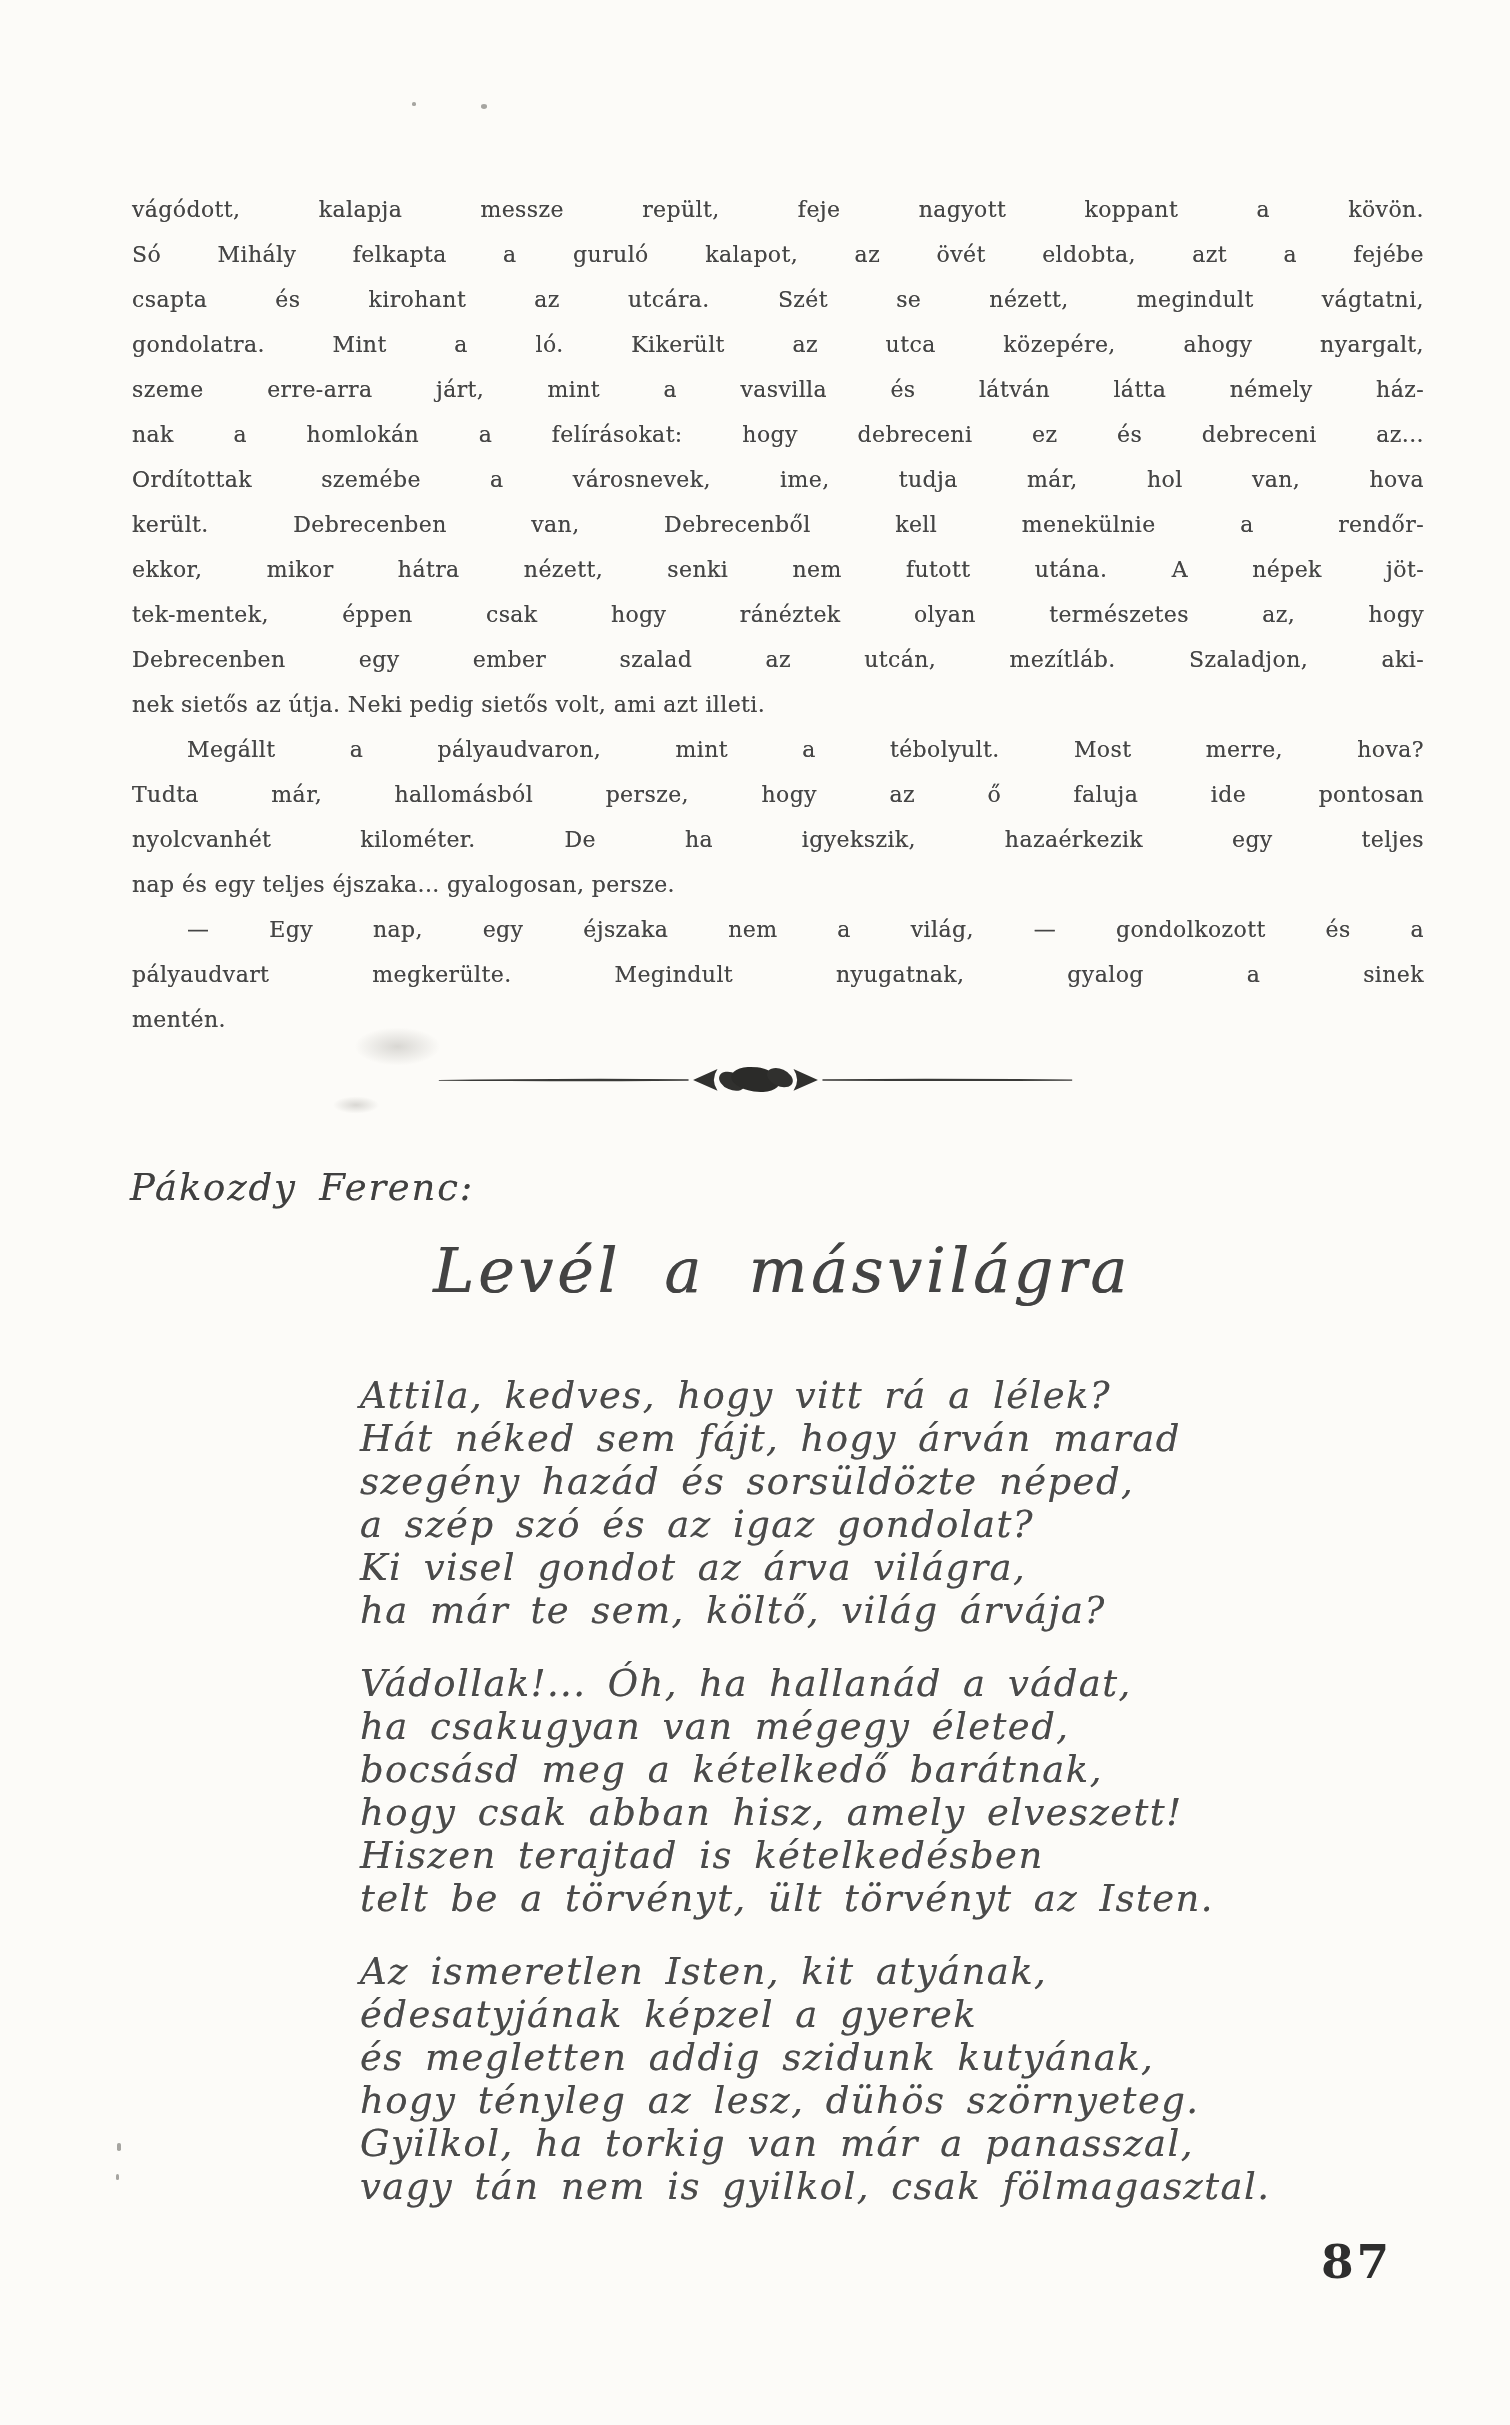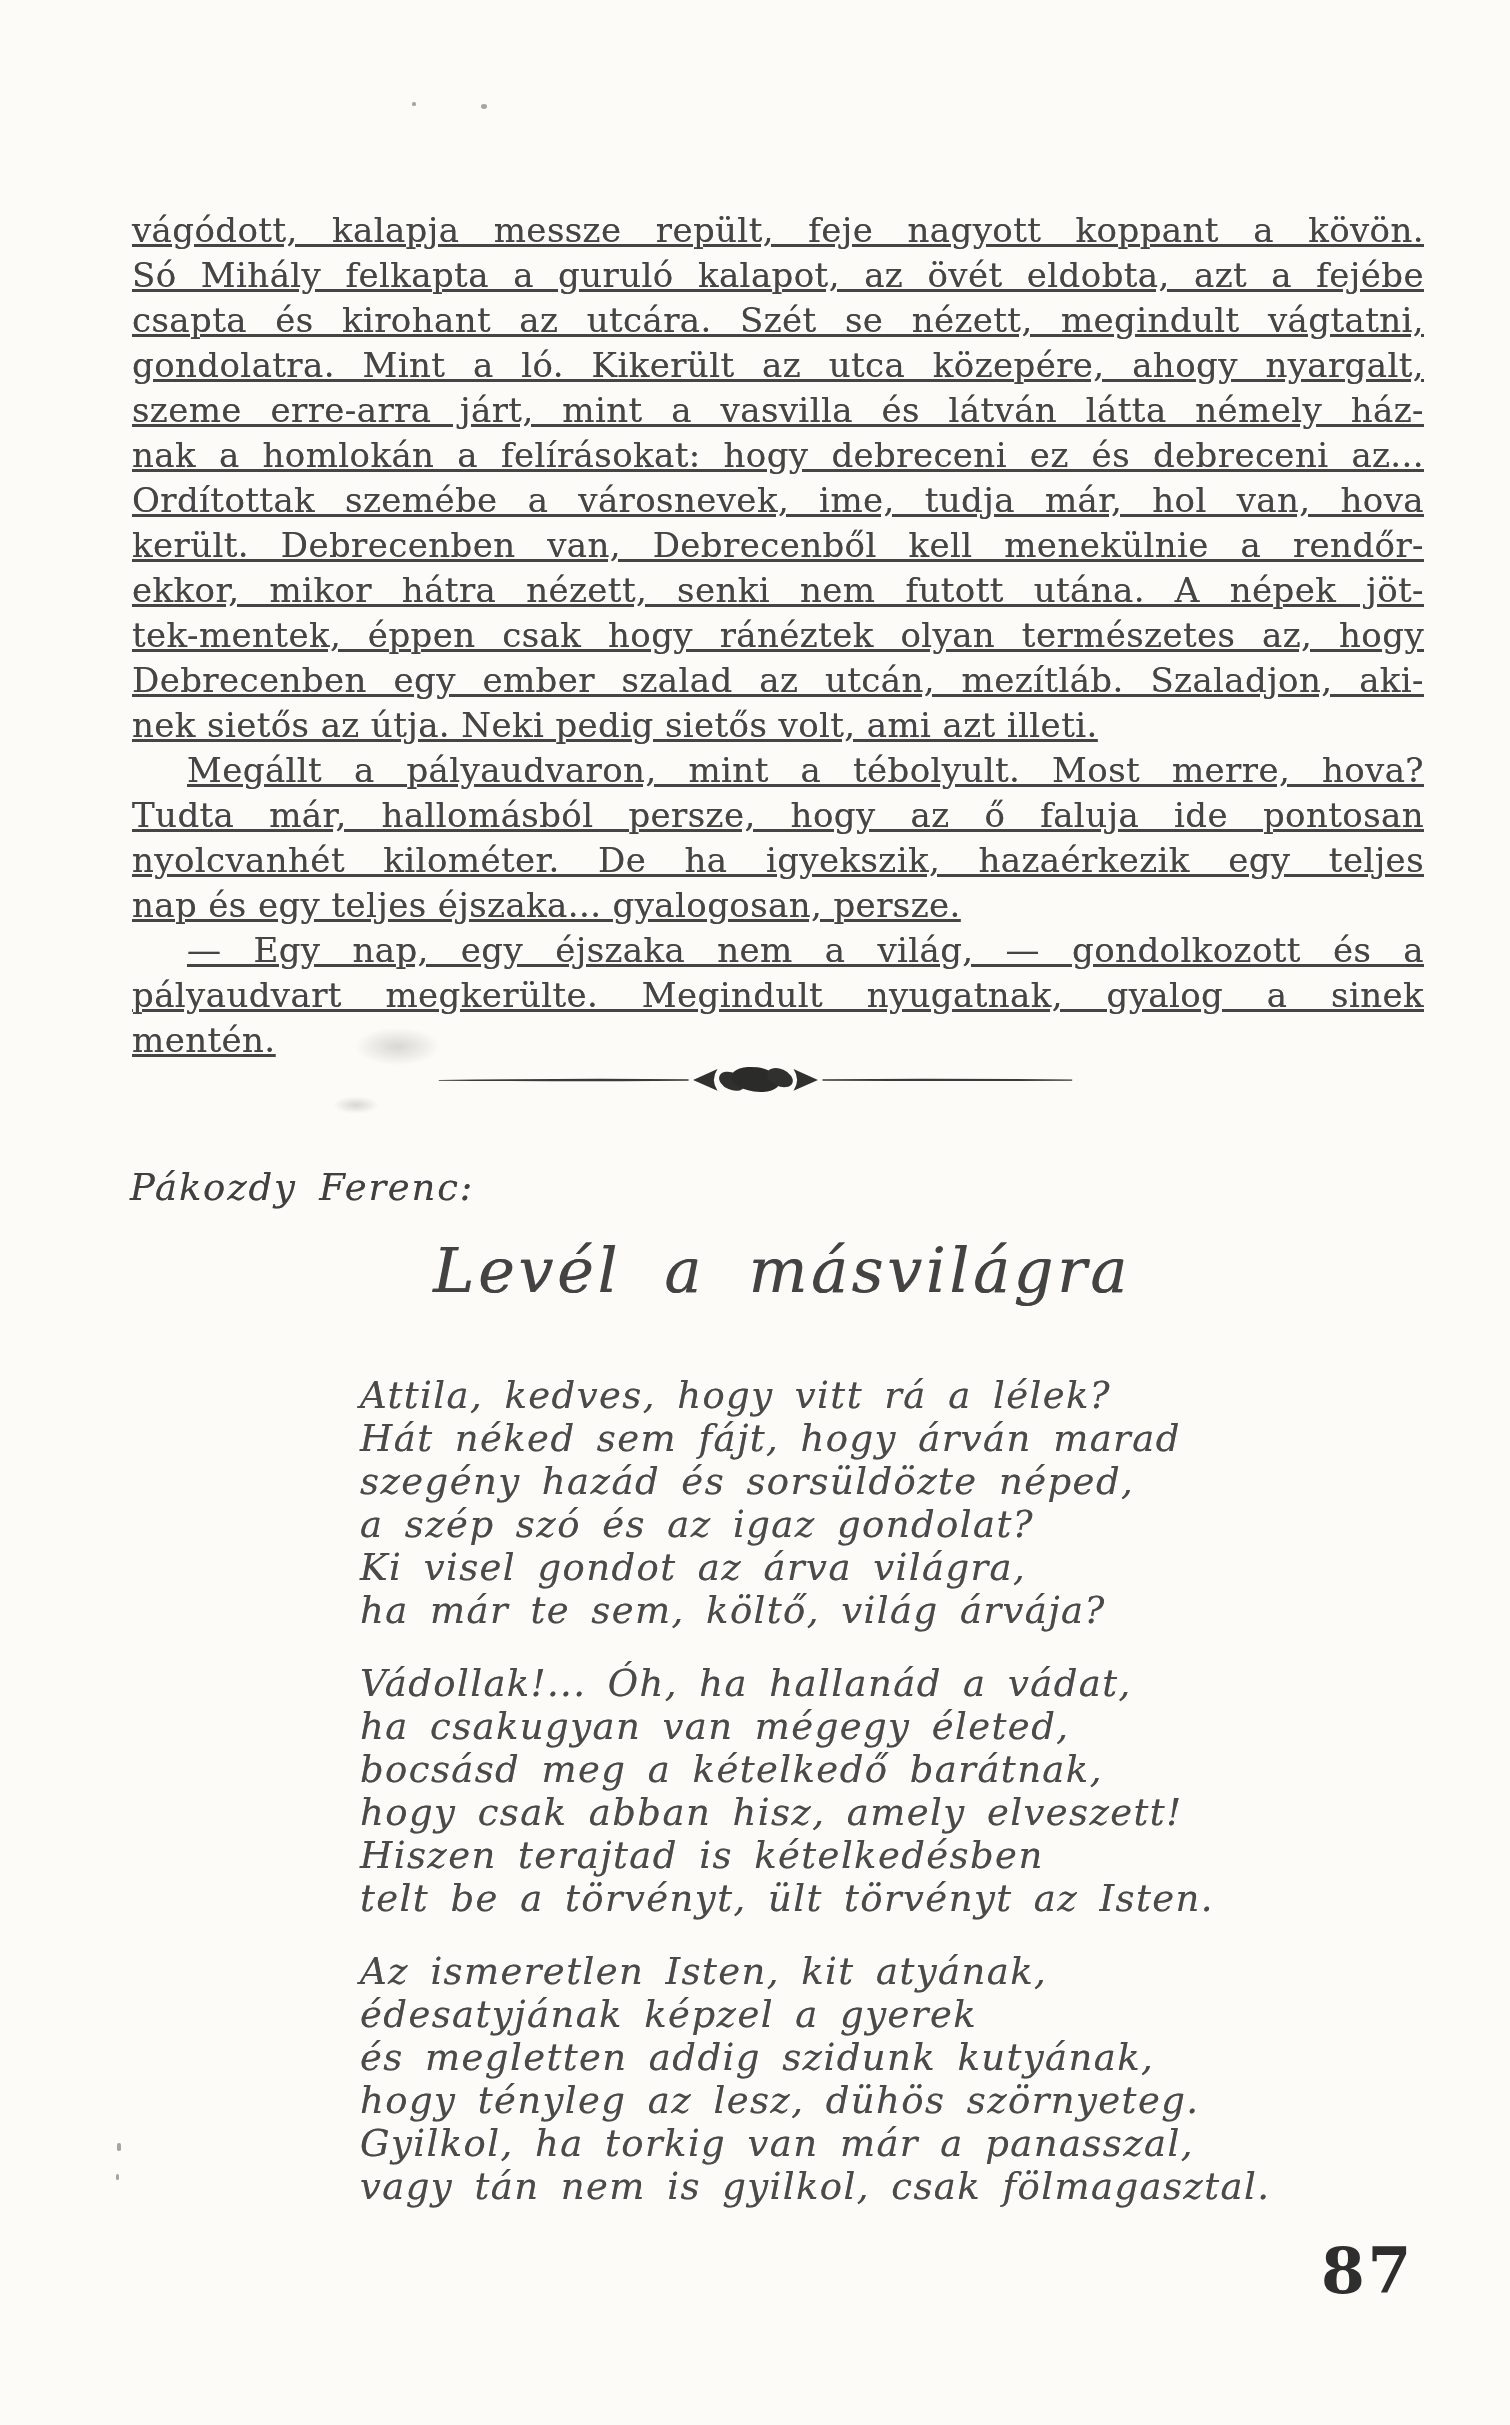--- a/index.html
+++ b/index.html
@@ -14,28 +14,27 @@
     background: #fcfbf8;
     font-family: "DejaVu Serif", "Liberation Serif", serif;
     color: #3f3f3f;
     overflow: hidden;
   }
 
   
   .prose {
     position: absolute;
     left: 132px;
-    top: 208px;
+    top: 187px;
     width: 1292px;
-    font-size: 34px;
+    font-size: 22px;
     line-height: 45px;
     color: #454545;
     text-shadow: 0 0 0.6px rgba(70,70,70,0.65);
     letter-spacing: 0.4px;
-    text-decoration: underline;
   }
   .prose .ln {
     text-align: justify;
     text-align-last: justify;
   }
   .prose .ln.end {
     text-align: right;
     text-align-last: left;
   }
   .prose .ln.indent {
@@ -90,21 +89,21 @@
     color: #4a4a4a;
     text-shadow: 0 0 0.5px rgba(74,74,74,0.6);
   }
   .stanza { margin: 0 0 30px 0; }
 
   
   .page-number {
     position: absolute;
     left: 1321px;
     top: 2234px;
-    font-size: 63px;
+    font-size: 47px;
     font-weight: bold;
     letter-spacing: 2.7px;
     color: #2e2e2e;
   }
 
   
   .speck {
     position: absolute;
     background: rgba(95,95,90,0.55);
     border-radius: 50%;

